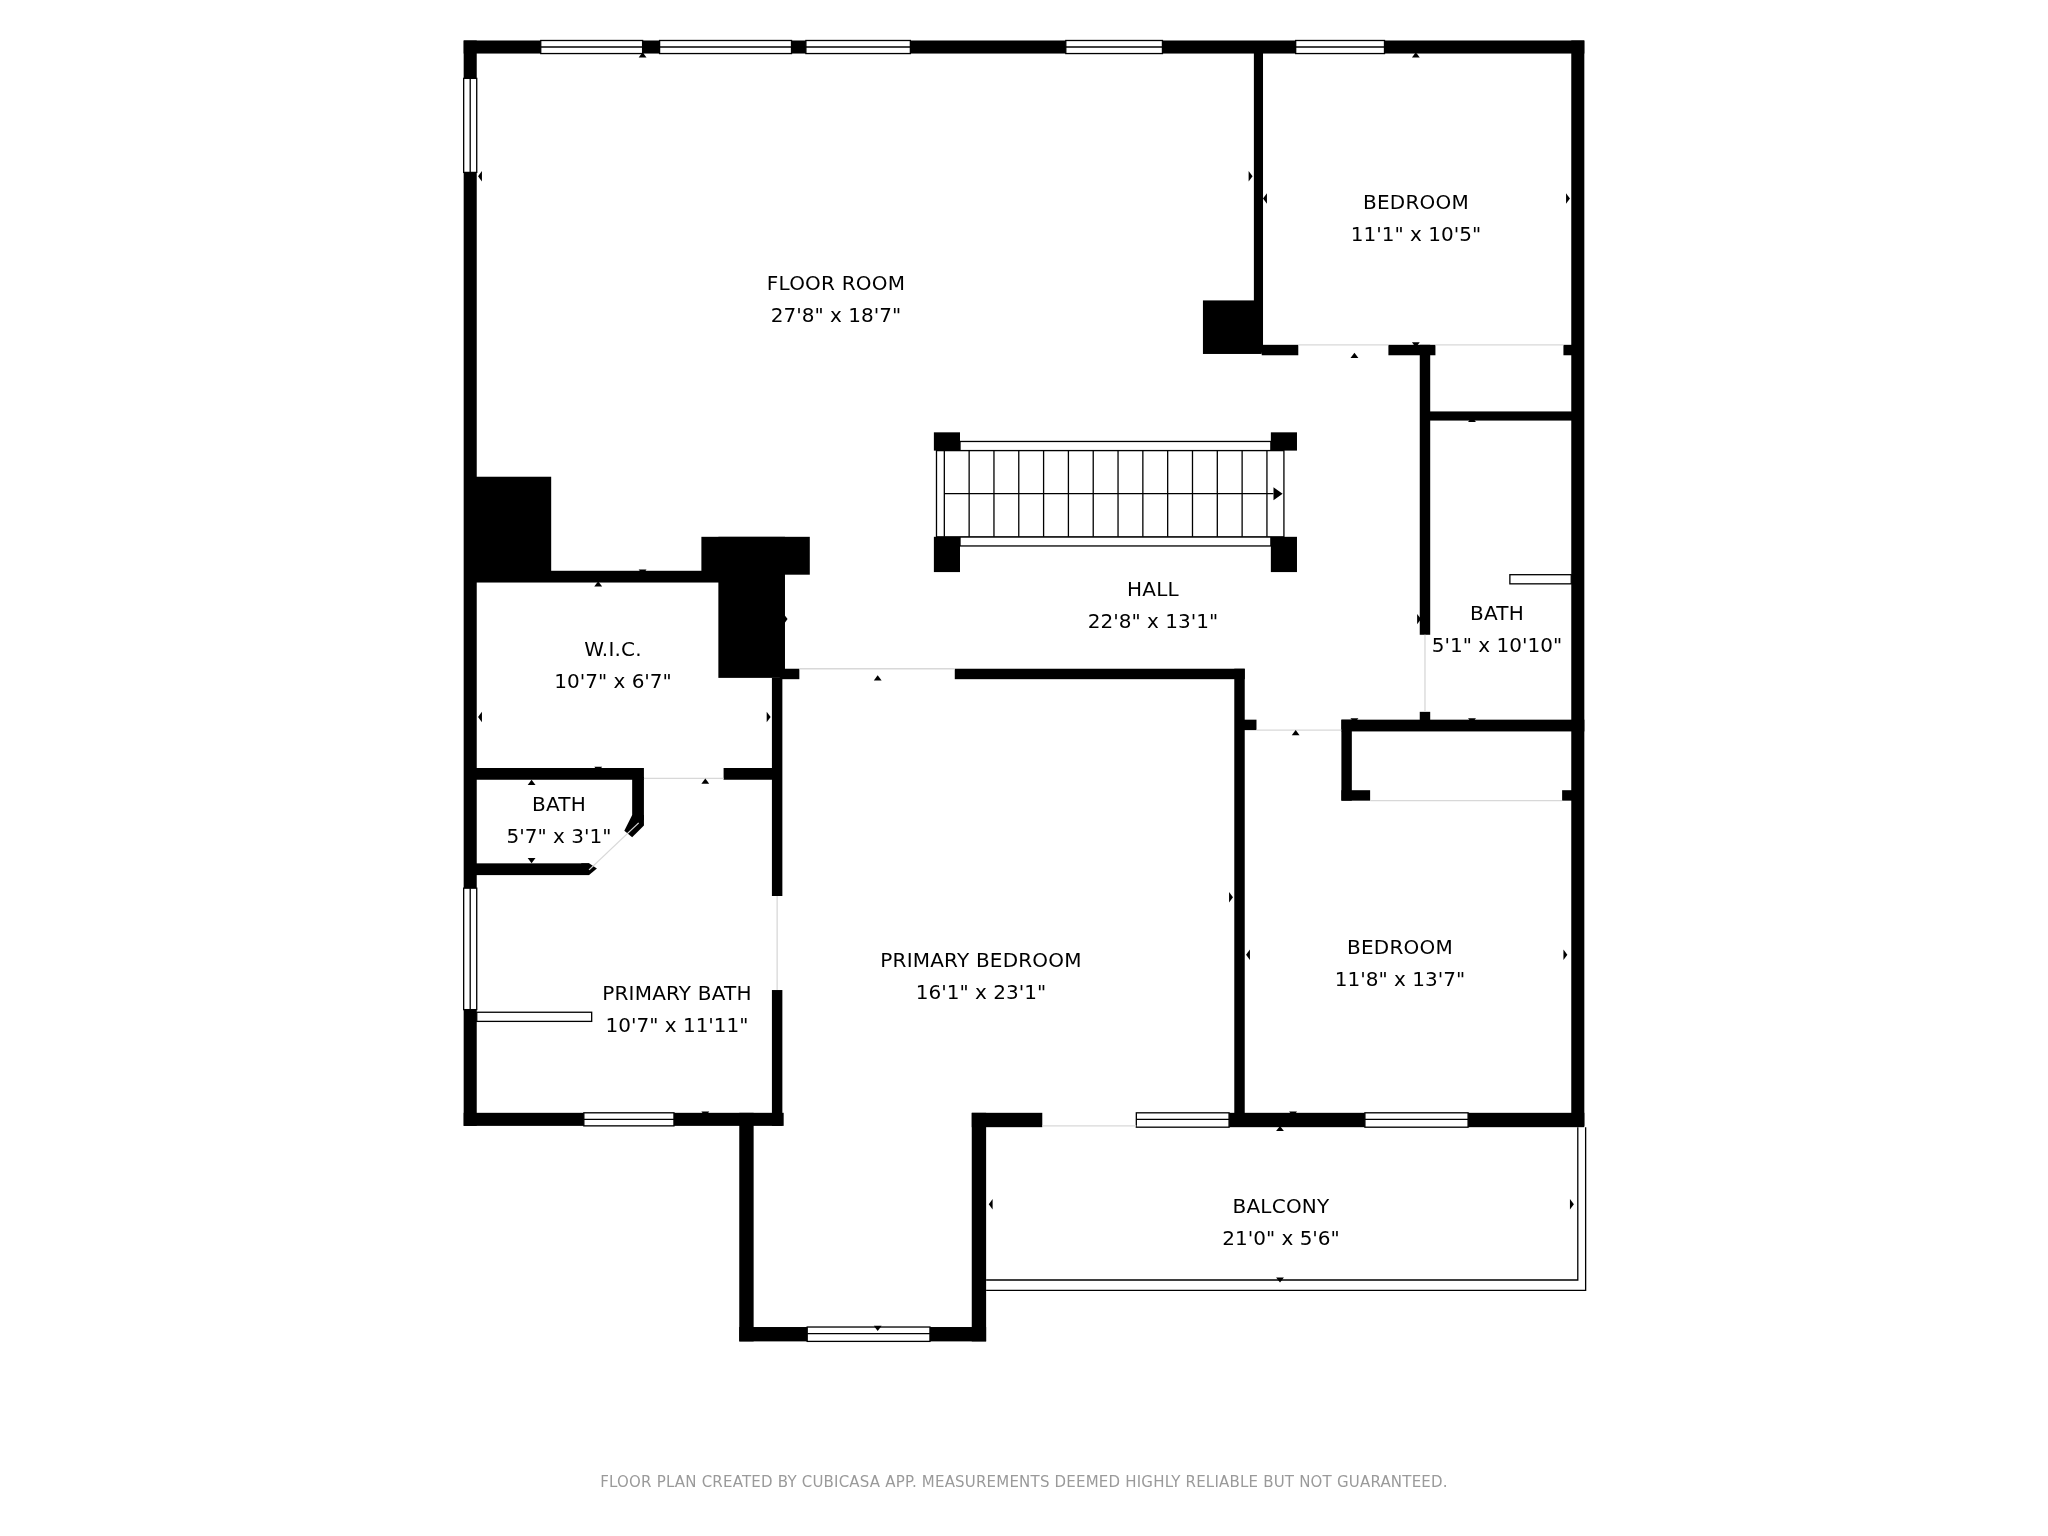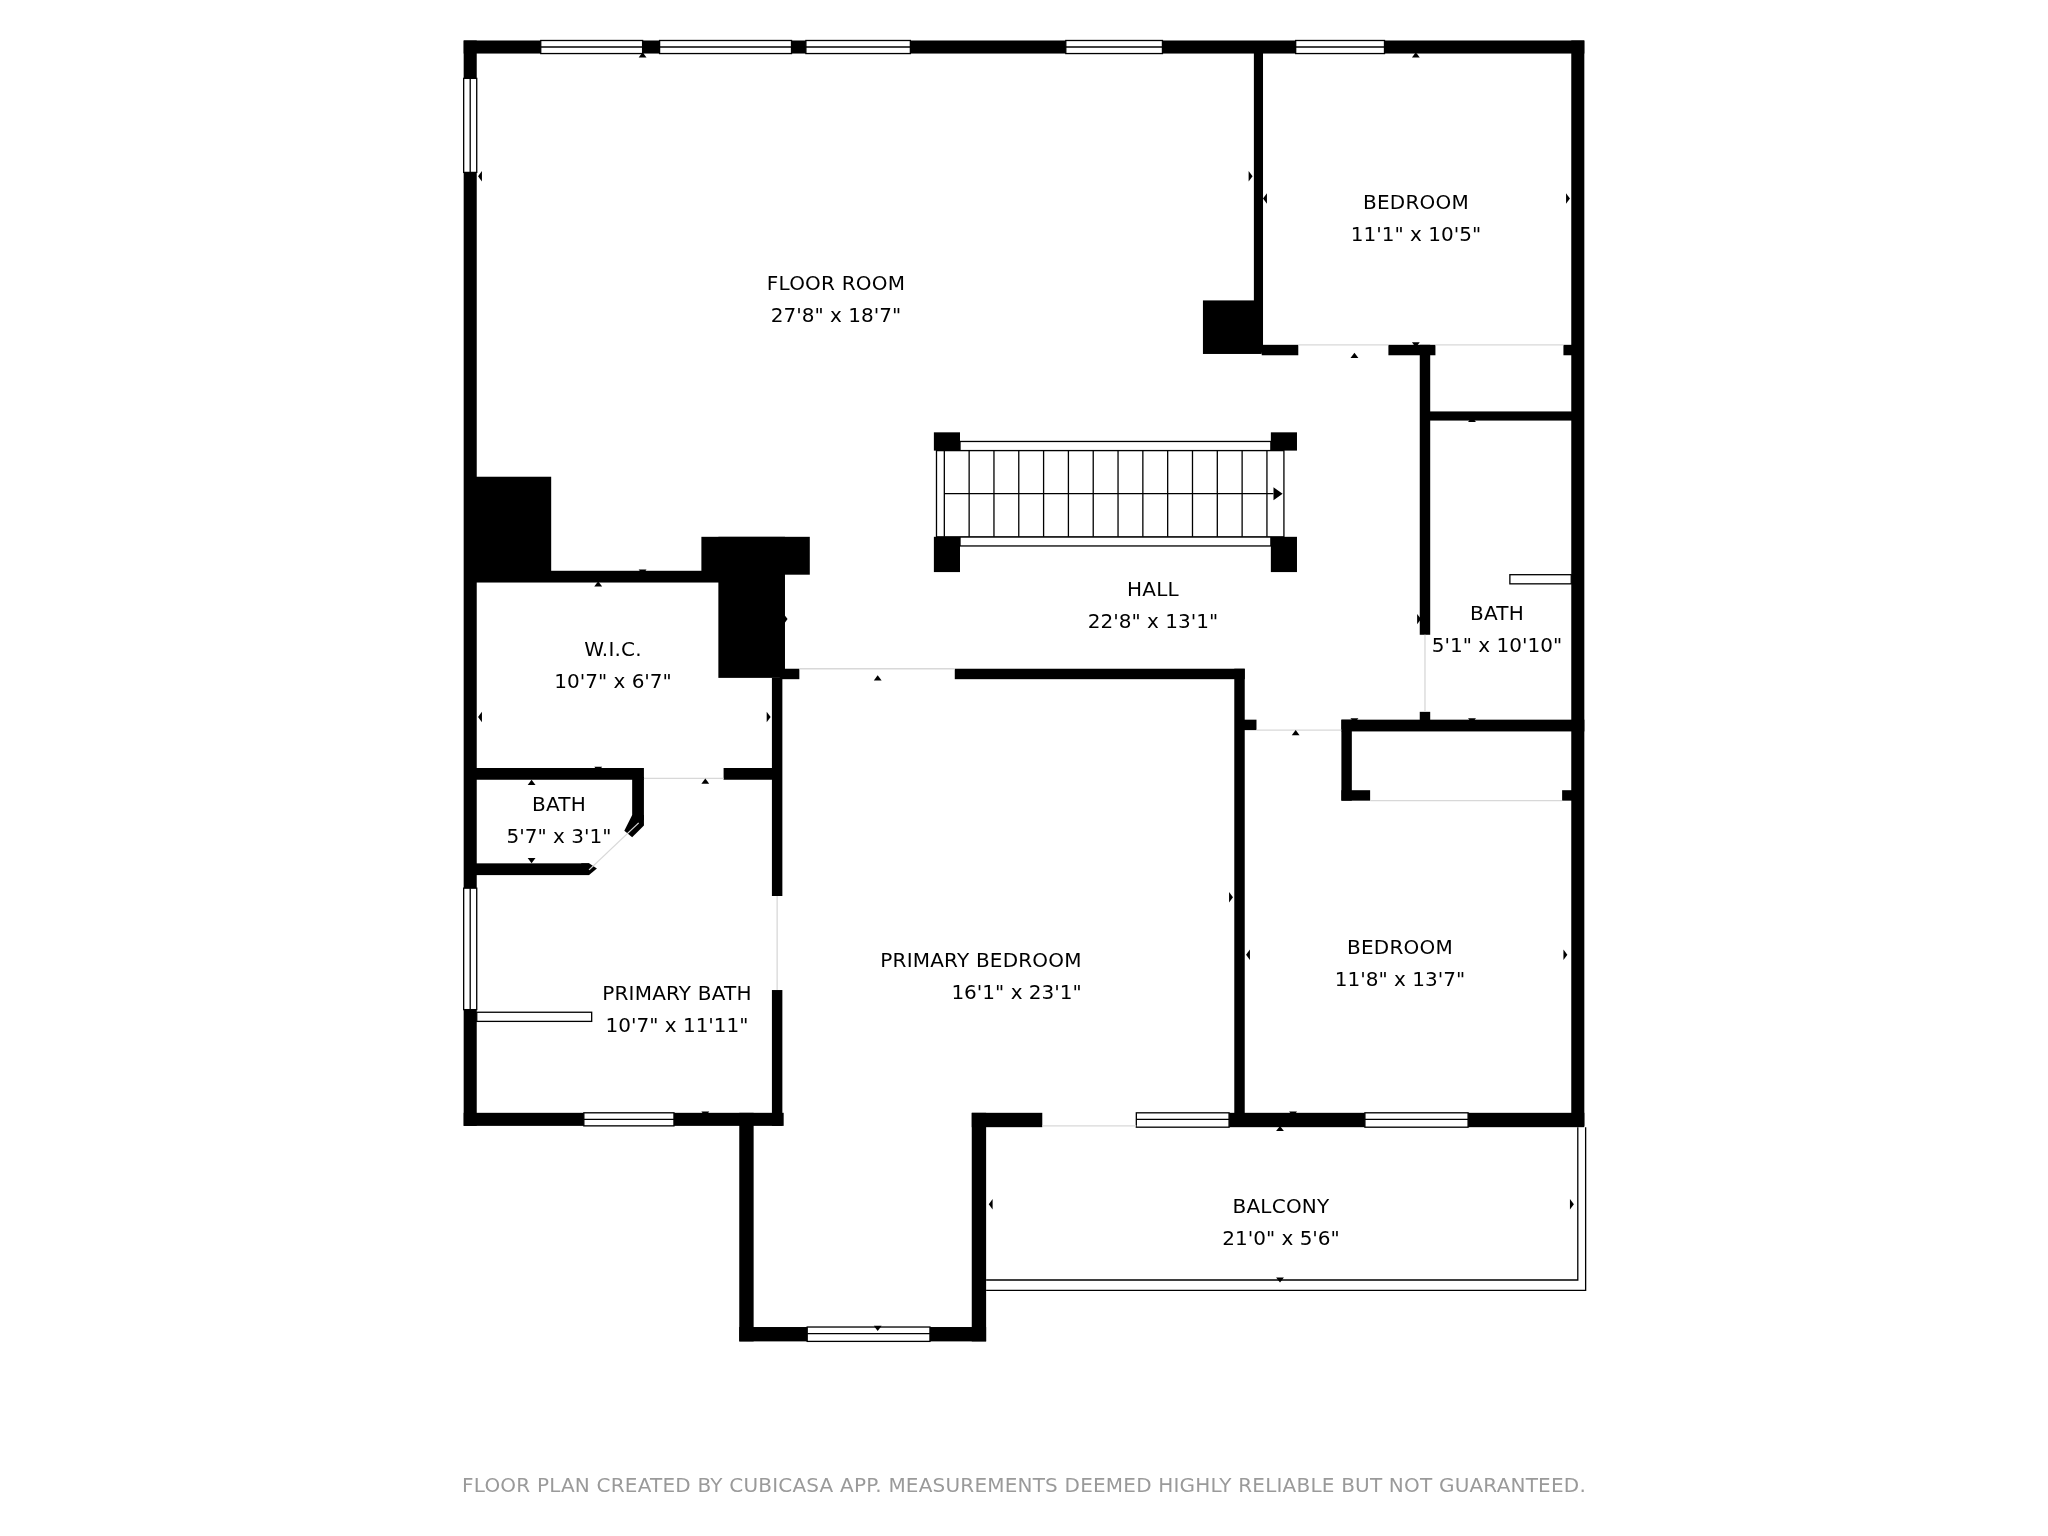--- a/index.html
+++ b/index.html
@@ -1,21 +1,21 @@
 <!DOCTYPE html>
 <html><head>
 <meta charset="utf-8">
 <style>
   html, body { margin: 0; padding: 0; background: #ffffff; }
   body { width: 2048px; height: 1536px; position: relative; overflow: hidden; font-family: "DejaVu Sans", sans-serif; }
   #plan { position: absolute; left: 0; top: 0; width: 2048px; height: 1536px; }
   .room-label { position: absolute; transform: translate(-50%, 0); text-align: center; color: #000000; white-space: nowrap; font-family: "DejaVu Sans", sans-serif; }
   .room-name { font-size: 20px; line-height: 26px; letter-spacing: 0.2px; }
   .room-dims { font-size: 20px; line-height: 26px; margin-top: 6px; }
-  .footer { position: absolute; left: 0; width: 2048px; top: 1473px; text-align: center; font-size: 20px; color: #9a9a9a; font-family: "DejaVu Sans", sans-serif; letter-spacing: 0.2px; }
+  .footer { position: absolute; left: 0; width: 2048px; top: 1473px; text-align: center; font-size: 15px; color: #9a9a9a; font-family: "DejaVu Sans", sans-serif; letter-spacing: 0.2px; }
 </style>
 </head>
 <body>
 
 <svg id="plan" viewBox="0 0 1568 1176" xmlns="http://www.w3.org/2000/svg">
   <g fill="#000">
 
     <rect x="355" y="31" width="858" height="10"></rect>
 
     <rect x="355" y="31" width="10" height="831"></rect>
@@ -203,21 +203,21 @@
   <div class="room-dims">10'7" x 6'7"</div>
 </div>
 <div class="room-label" style="left:559px; top:791px;">
   <div class="room-name">BATH</div>
   <div class="room-dims">5'7" x 3'1"</div>
 </div>
 <div class="room-label" style="left:677px; top:944px;margin-top:36px;">
   <div class="room-name">PRIMARY BATH</div>
   <div class="room-dims">10'7" x 11'11"</div>
 </div>
-<div class="room-label" style="left:981px; top:947px;text-align:right;">
+<div class="room-label" style="left:981px; top:947px;">
   <div class="room-name">PRIMARY BEDROOM</div>
   <div class="room-dims">16'1" x 23'1"</div>
 </div>
 <div class="room-label" style="left:1400px; top:934px;">
   <div class="room-name">BEDROOM</div>
   <div class="room-dims">11'8" x 13'7"</div>
 </div>
 <div class="room-label" style="left:1281px; top:1193px;">
   <div class="room-name">BALCONY</div>
   <div class="room-dims">21'0" x 5'6"</div>

